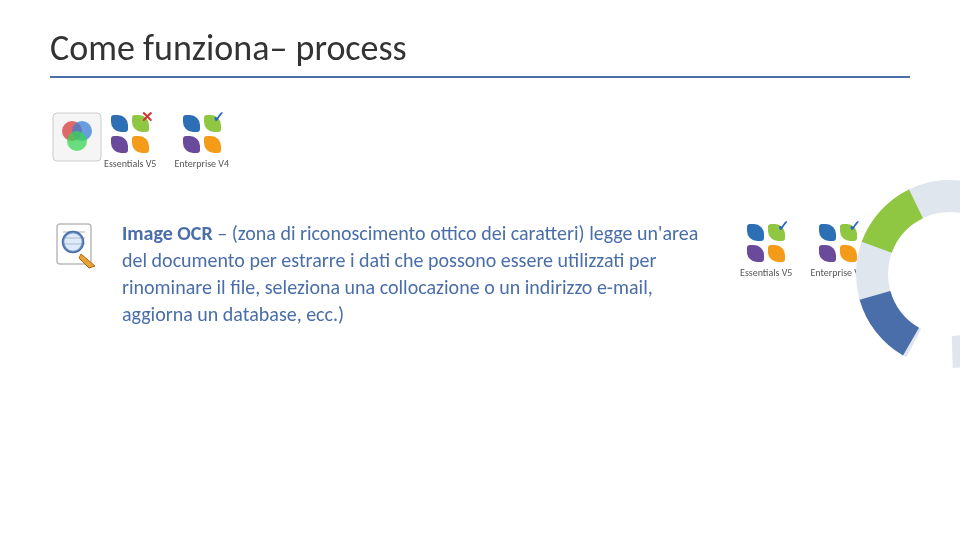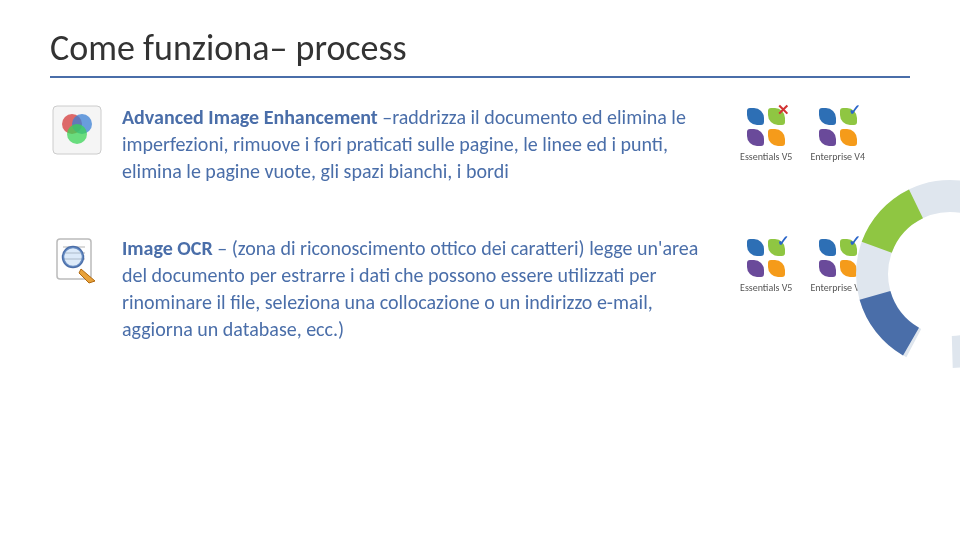--- a/index.html
+++ b/index.html
@@ -15,21 +15,21 @@
     padding: 26px 50px 20px 50px;
     height: 100%;
     position: relative;
   }
   .title {
     font-size: 36px;
     font-weight: 400;
     color: #333;
     padding-bottom: 6px;
     border-bottom: 2px solid #4a6ea9;
-    margin-bottom: 26px;
+    margin-bottom: 33px;
   }
   .feature-row {
     display: flex;
     align-items: flex-start;
     margin-bottom: 50px;
   }
   .feature-icon {
     width: 54px;
     flex: 0 0 54px;
     display: flex;
@@ -99,23 +99,20 @@
 
   <div class="feature-row">
     <div class="feature-icon">
       <svg width="52" height="52" viewBox="0 0 52 52">
         <rect x="2" y="2" width="48" height="48" rx="4" fill="#f5f5f5" stroke="#ccc" stroke-width="1"></rect>
         <circle cx="21" cy="20" r="10" fill="#d43a3a" opacity="0.75"></circle>
         <circle cx="31" cy="20" r="10" fill="#3a7fd4" opacity="0.75"></circle>
         <circle cx="26" cy="30" r="10" fill="#3ad455" opacity="0.75"></circle>
       </svg>
     </div>
-    <div class="feature-text">
-      <strong>Advanced Image Enhancement</strong><span> –raddrizza il documento ed elimina le imperfezioni, rimuove i fori praticati sulle pagine, le linee ed i punti, elimina le pagine vuote, gli spazi bianchi, i bordi</span>
-    </div>
     <div class="badges">
       <div class="badge">
         <div class="pinwheel">
           <div class="pin-blade" style="top:2px;left:2px;background:#2d6fb5"></div>
           <div class="pin-blade" style="top:2px;right:2px;background:#8fc642"></div>
           <div class="pin-blade" style="bottom:2px;left:2px;background:#6a4a9a"></div>
           <div class="pin-blade" style="bottom:2px;right:2px;background:#f59b1a"></div>
           <div class="corner-mark" style="color:#d23333">✕</div>
         </div>
         <span>Essentials V5</span>

